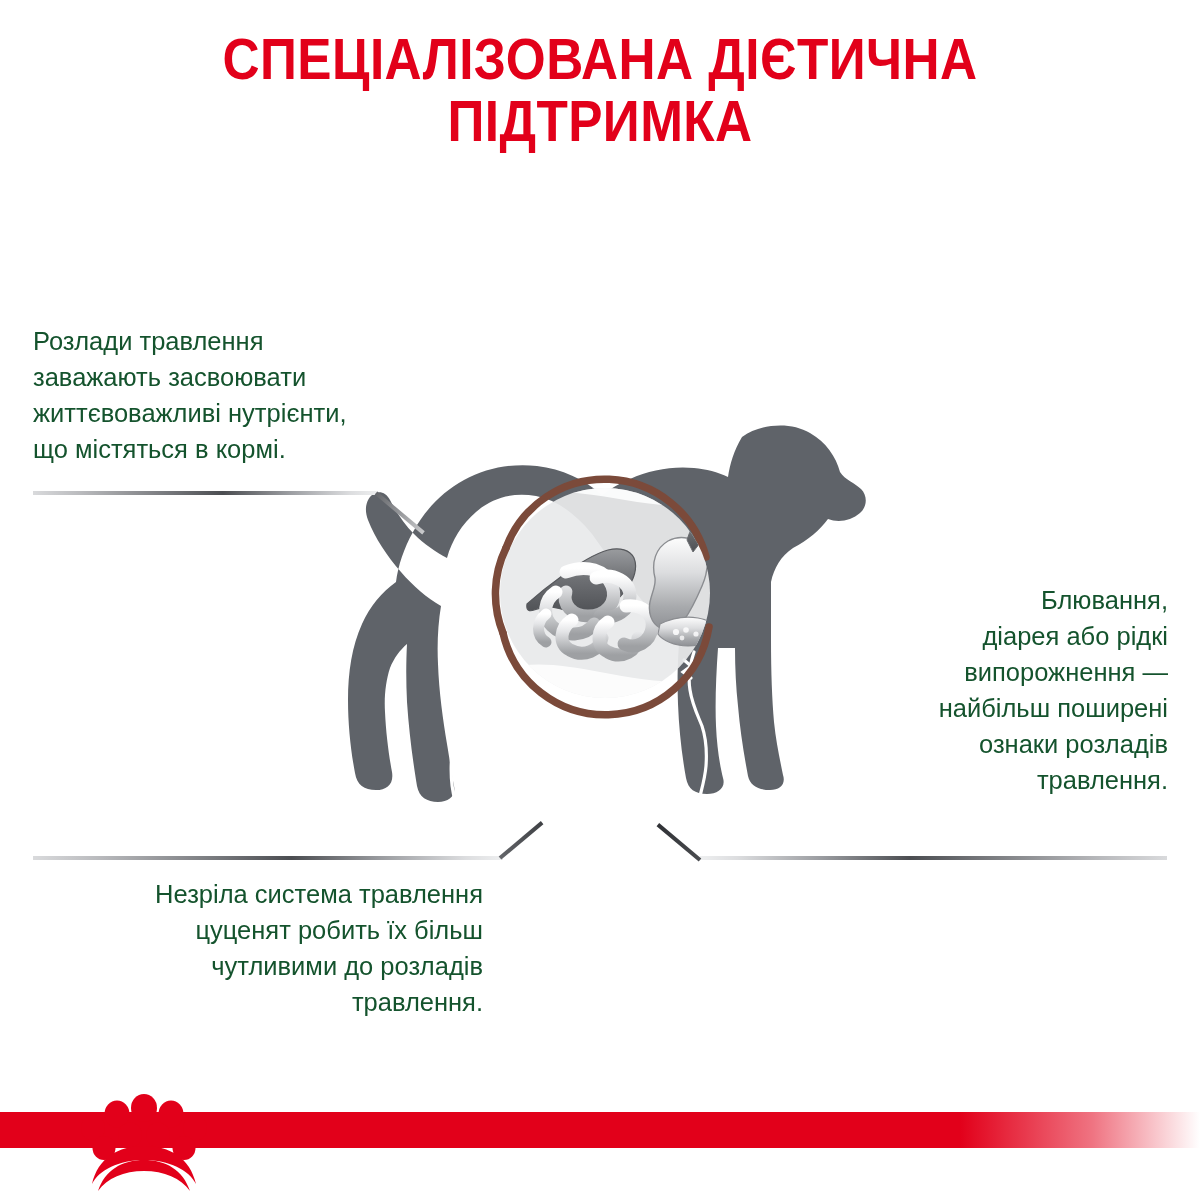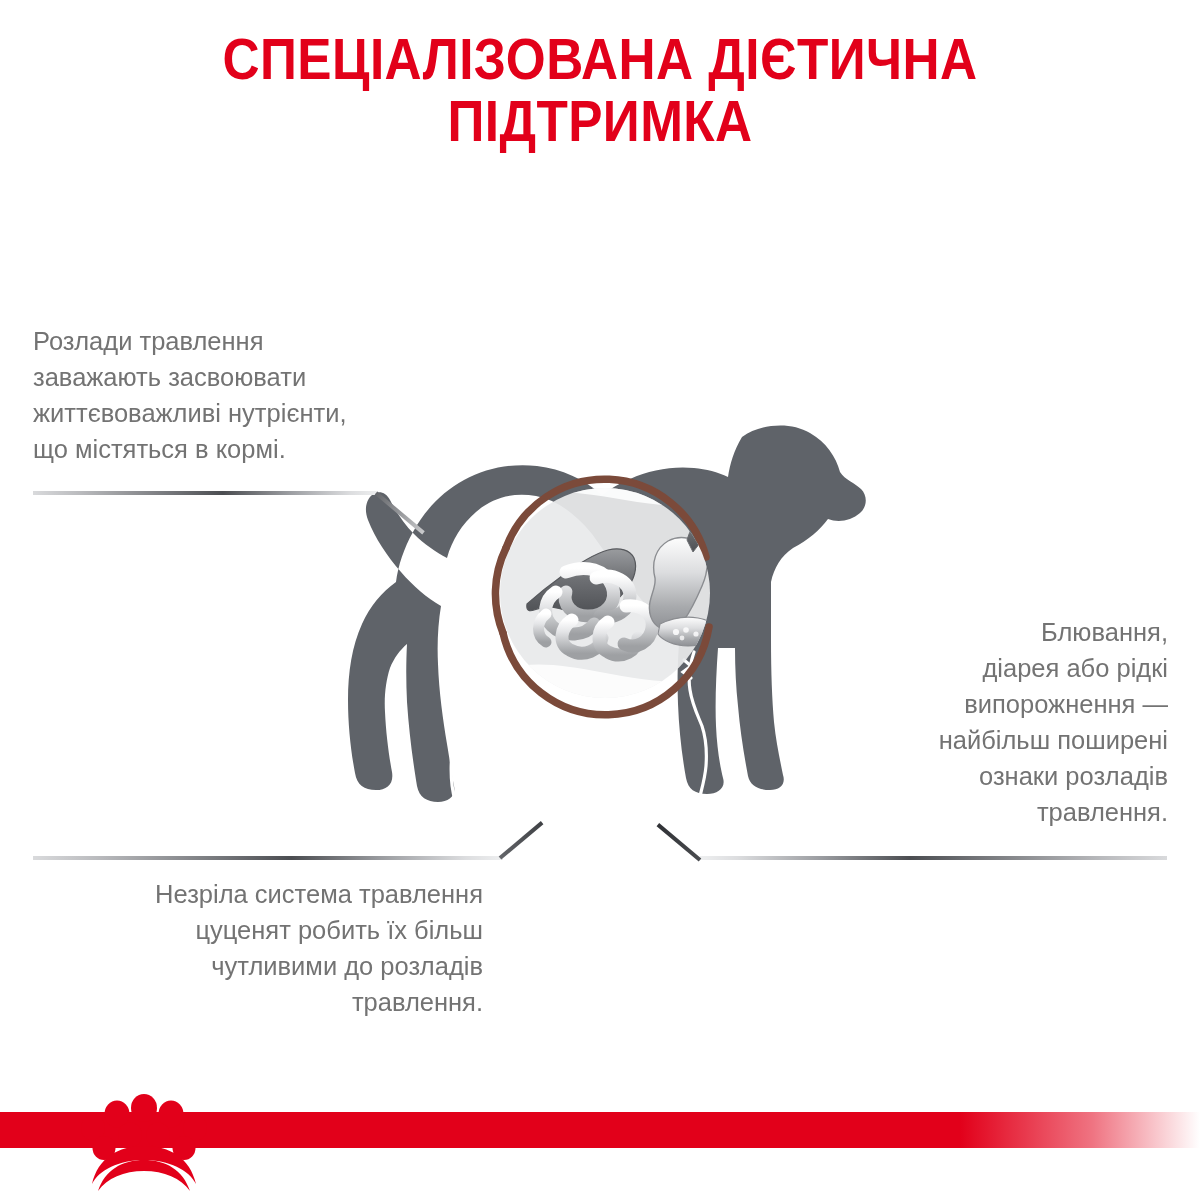--- a/index.html
+++ b/index.html
@@ -25,28 +25,28 @@
     letter-spacing:0.5px;
     font-family:"Liberation Sans Narrow","Liberation Sans",sans-serif;
     transform:scaleX(0.90);
     transform-origin:50% 50%;
     white-space:pre-line;
   }
 
   
   .callout{
     position:absolute;
-    color:#737373;
+    color:#14532d;
     font-size:25.5px;
     line-height:36px;
     font-family:"Liberation Sans", sans-serif;
     white-space:pre-line;
   }
   #txt-top-left{ left:33px; top:323px; width:430px; text-align:left;}
-  #txt-right   { right:32px; top:614px; width:340px; text-align:right;}
+  #txt-right   { right:32px; top:582px; width:340px; text-align:right;}
   #txt-bottom-left{ left:33px; top:876px; width:450px; text-align:right;}
   .conn-h{
     position:absolute;height:4px;
   }
   .grad-lr{
     background:linear-gradient(to right,#d9dadc 0%,#b9babd 14%,#6f7175 42%,#4b4d51 55%,#9a9ca0 74%,#dcdddf 92%,#eeeff0 100%);
   }
   .grad-rl{
     background:linear-gradient(to left,#d9dadc 0%,#b9babd 14%,#6f7175 42%,#4b4d51 55%,#9a9ca0 74%,#dcdddf 92%,#eeeff0 100%);
   }

